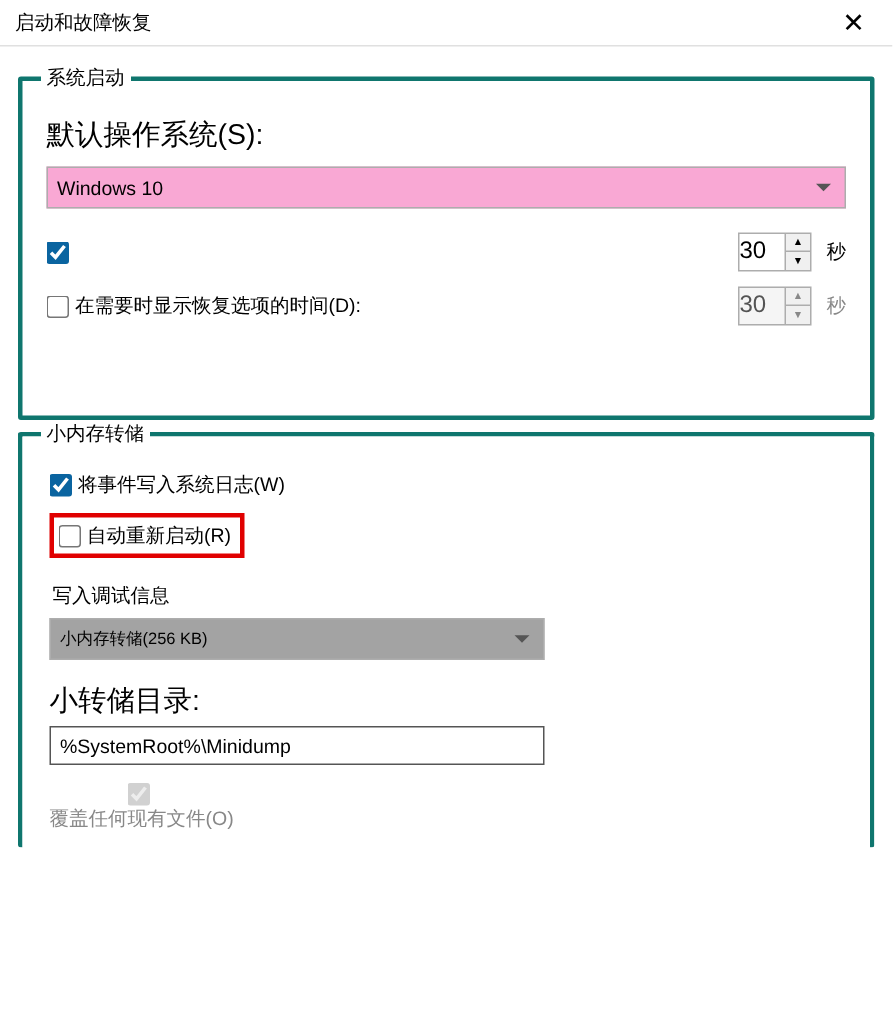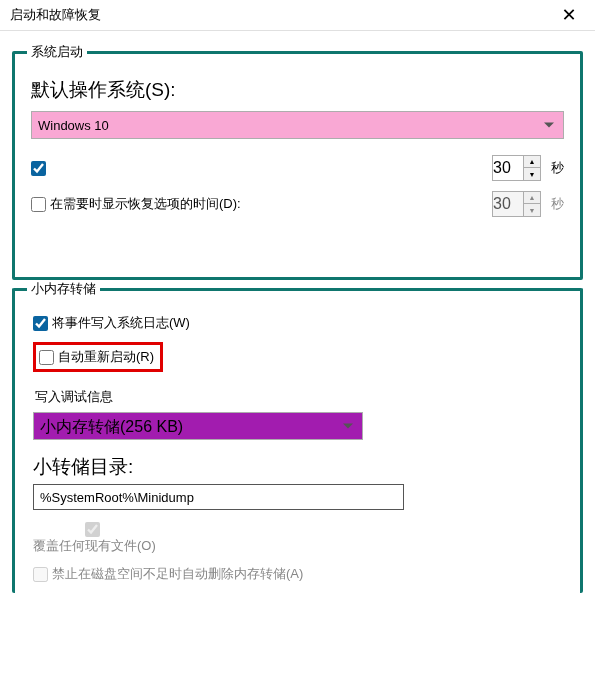--- a/index.html
+++ b/index.html
@@ -160,41 +160,41 @@
     }
     .dump-select-wrap {
       position: relative;
       width: 330px;
       margin-bottom: 14px;
     }
     select.dump-select {
       width: 100%;
       height: 28px;
       padding: 2px 6px;
-      font-size: 16px;
+      font-size: 11px;
       border: 1px solid #adadad;
-      background: #a21caf;
+      background: #a3a3a3;
       appearance: none;
       -webkit-appearance: none;
     }
     .dump-select-wrap::after {
       content: "";
       position: absolute;
       right: 10px;
       top: 50%;
       width: 0;
       height: 0;
       border-left: 5px solid transparent;
       border-right: 5px solid transparent;
       border-top: 5px solid #555;
       transform: translateY(-50%);
       pointer-events: none;
     }
     input[type="text"].path-input {
-      width: 371px;
+      width: 330px;
       height: 26px;
       border: 1px solid #555;
       padding: 2px 6px;
       font-size: 13px;
       margin-bottom: 12px;
     }
     .disabled-check {
       color: #888;
     }
     .disabled-check input[type="checkbox"] {
@@ -286,22 +286,16 @@
       <div class="label" style="margin-bottom:4px;">小转储目录:</div>
       <input type="text" class="path-input" value="%SystemRoot%\Minidump" style="">
 
       <div class="checkbox-row disabled-check">
         <label style="display:flex;align-items:center;flex-direction:column;">
           <input type="checkbox" checked="" disabled="" style="">
           <span>覆盖任何现有文件(O)</span>
         </label>
       </div>
 
-      <div class="checkbox-row disabled-check">
-        <label style="display:flex;align-items:center;">
-          <input type="checkbox" disabled="" style="">
-          <span>禁止在磁盘空间不足时自动删除内存转储(A)</span>
-        </label>
-      </div>
     </div>
   </fieldset>
 
 </div>
 
 </body></html>

